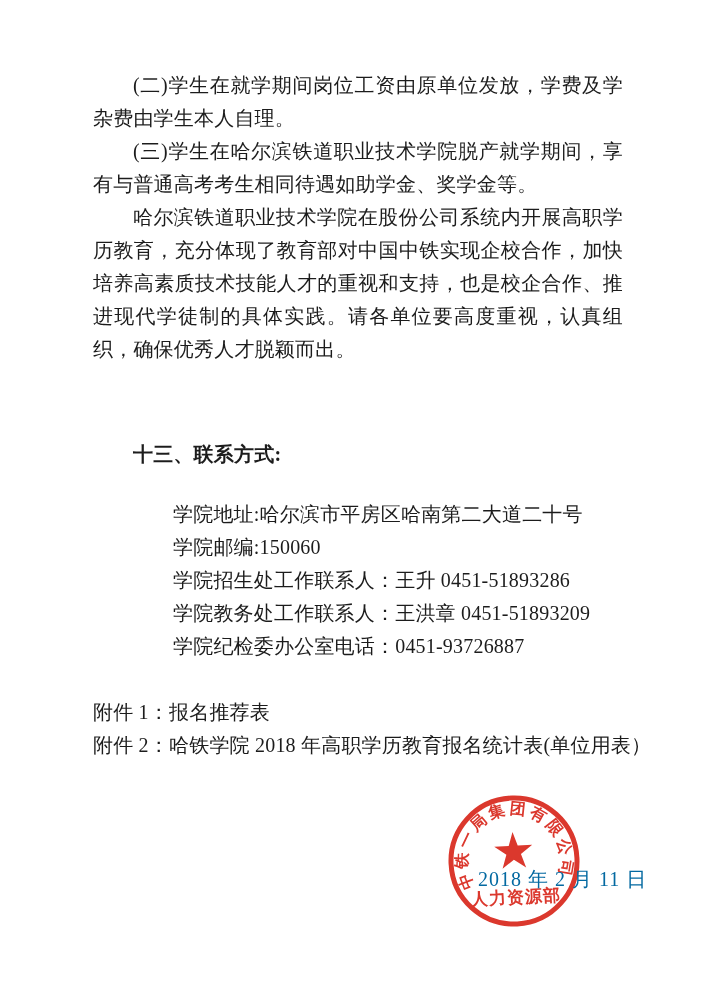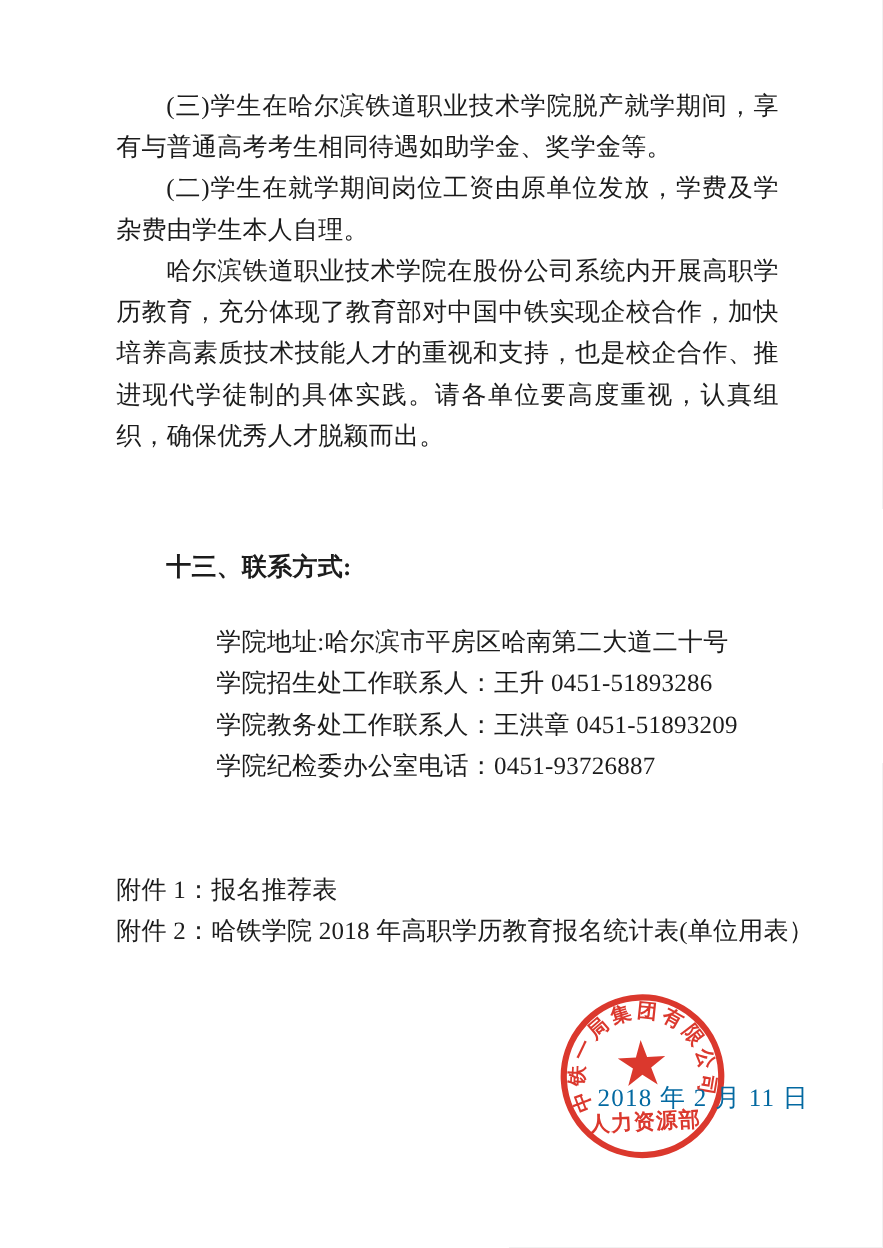--- a/index.html
+++ b/index.html
@@ -72,29 +72,30 @@
     white-space:nowrap;
     color:#0369a1;
   }
 </style>
 </head>
 <body>
 
 <div class="page" style="color: rgb(28, 28, 28);">
 
   <div class="paragraphs body-text">
+    <p>(二)学生在就学期间岗位工资由原单位发放，学费及学杂费由学生本人自理。</p>
     <p>(三)学生在哈尔滨铁道职业技术学院脱产就学期间，享有与普通高考考生相同待遇如助学金、奖学金等。</p>
-    <p>(二)学生在就学期间岗位工资由原单位发放，学费及学杂费由学生本人自理。</p>
     <p>哈尔滨铁道职业技术学院在股份公司系统内开展高职学历教育，充分体现了教育部对中国中铁实现企校合作，加快培养高素质技术技能人才的重视和支持，也是校企合作、推进现代学徒制的具体实践。请各单位要高度重视，认真组织，确保优秀人才脱颖而出。</p>
   </div>
 
   <div class="section-heading body-text">十三、联系方式:</div>
 
   <div class="contacts body-text">
     <div class="contact-line">学院地址:哈尔滨市平房区哈南第二大道二十号</div>
+    <div class="contact-line">学院邮编:150060</div>
     <div class="contact-line">学院招生处工作联系人：王升 0451-51893286</div>
     <div class="contact-line">学院教务处工作联系人：王洪章 0451-51893209</div>
     <div class="contact-line">学院纪检委办公室电话：0451-93726887</div>
   </div>
 
   <div class="attachments body-text">
     <div class="attachment-line">附件 1：报名推荐表</div>
     <div class="attachment-line">附件 2：哈铁学院 2018 年高职学历教育报名统计表(单位用表）</div>
   </div>
 

